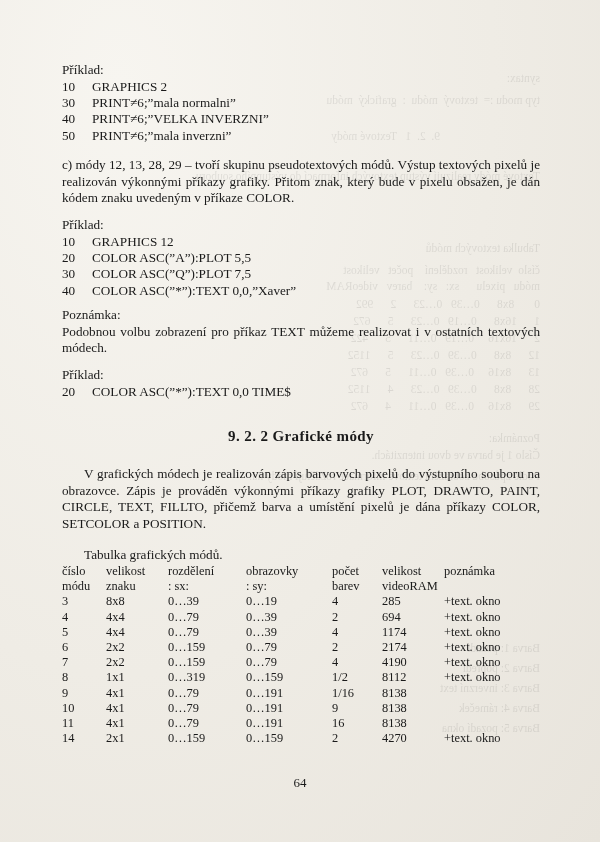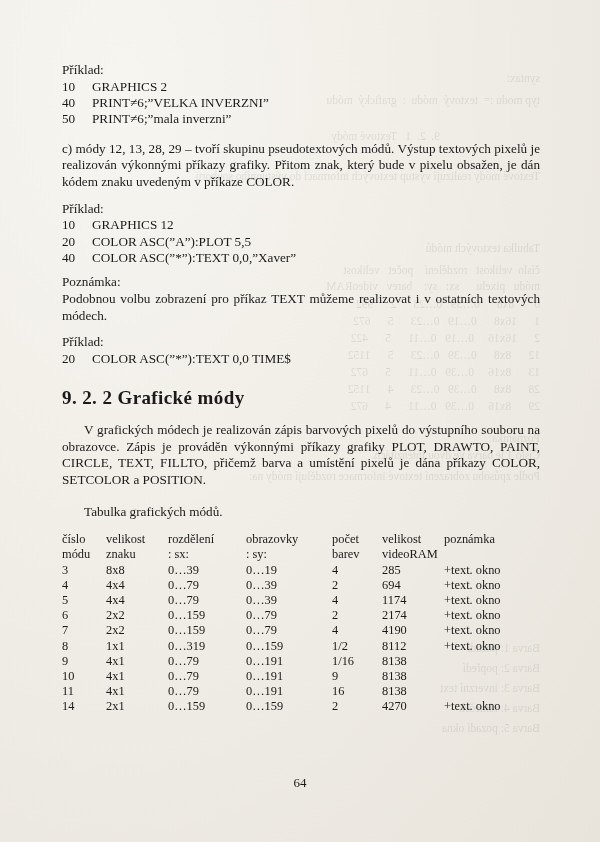--- a/index.html
+++ b/index.html
@@ -72,31 +72,32 @@
     display: inline-block;
     width: 30px;
   }
   .lcode {
     display: inline-block;
   }
 
   .indent { text-indent: 22px; }
 
   h2.section {
-    font-size: 19px;
+    font-size: 15px;
     font-weight: bold;
-    margin: 0;
+    text-align: center;
+    margin: 8px;
     letter-spacing: 0.4px;
   }
 
   table.modes {
     border-collapse: collapse;
     font-size: 12.4px;
     line-height: 15.2px;
-    margin-top: 12px;
+    margin-top: 0;
   }
   table.modes td, table.modes th {
     padding: 0 0 0 0;
     text-align: left;
     font-weight: normal;
     white-space: pre;
     vertical-align: top;
   }
   table.modes th { font-weight: normal; }
   .c-cislo  { width: 44px; }
@@ -145,34 +146,36 @@
     <div style="left:60px; top:680px;">Barva 3: inverzní text</div>
     <div style="left:60px; top:700px;">Barva 4: rámeček</div>
     <div style="left:60px; top:720px;">Barva 5: pozadí okna</div>
   </div>
 
   <div class="content">
 
     <p class="lbl">Příklad:</p>
     <div class="listing">
       <div class="lrow"><span class="lnum">10</span><span class="lcode">GRAPHICS 2</span></div>
+      <div class="lrow"><span class="lnum">30</span><span class="lcode">PRINT≠6;”mala normalni”</span></div>
       <div class="lrow"><span class="lnum">40</span><span class="lcode">PRINT≠6;”VELKA INVERZNI”</span></div>
       <div class="lrow"><span class="lnum">50</span><span class="lcode">PRINT≠6;”mala inverzni”</span></div>
     </div>
 
     <div class="spacer-m"></div>
 
     <p class="para">c) módy 12, 13, 28, 29 – tvoří skupinu pseudotextových módů. Výstup textových pixelů je realizován výkonnými příkazy grafiky. Přitom znak, který bude v pixelu obsažen, je dán kódem znaku uvedeným v příkaze COLOR.</p>
 
     <div class="spacer-s"></div>
 
     <p class="lbl">Příklad:</p>
     <div class="listing">
       <div class="lrow"><span class="lnum">10</span><span class="lcode">GRAPHICS 12</span></div>
       <div class="lrow"><span class="lnum">20</span><span class="lcode">COLOR ASC(”A”):PLOT 5,5</span></div>
+      <div class="lrow"><span class="lnum">30</span><span class="lcode">COLOR ASC(”Q”):PLOT 7,5</span></div>
       <div class="lrow"><span class="lnum">40</span><span class="lcode">COLOR ASC(”*”):TEXT 0,0,”Xaver”</span></div>
     </div>
 
     <div class="spacer-s"></div>
 
     <p class="lbl">Poznámka:</p>
     <p class="para">Podobnou volbu zobrazení pro příkaz TEXT můžeme realizovat i v ostatních textových módech.</p>
 
     <div class="spacer-s"></div>
 

